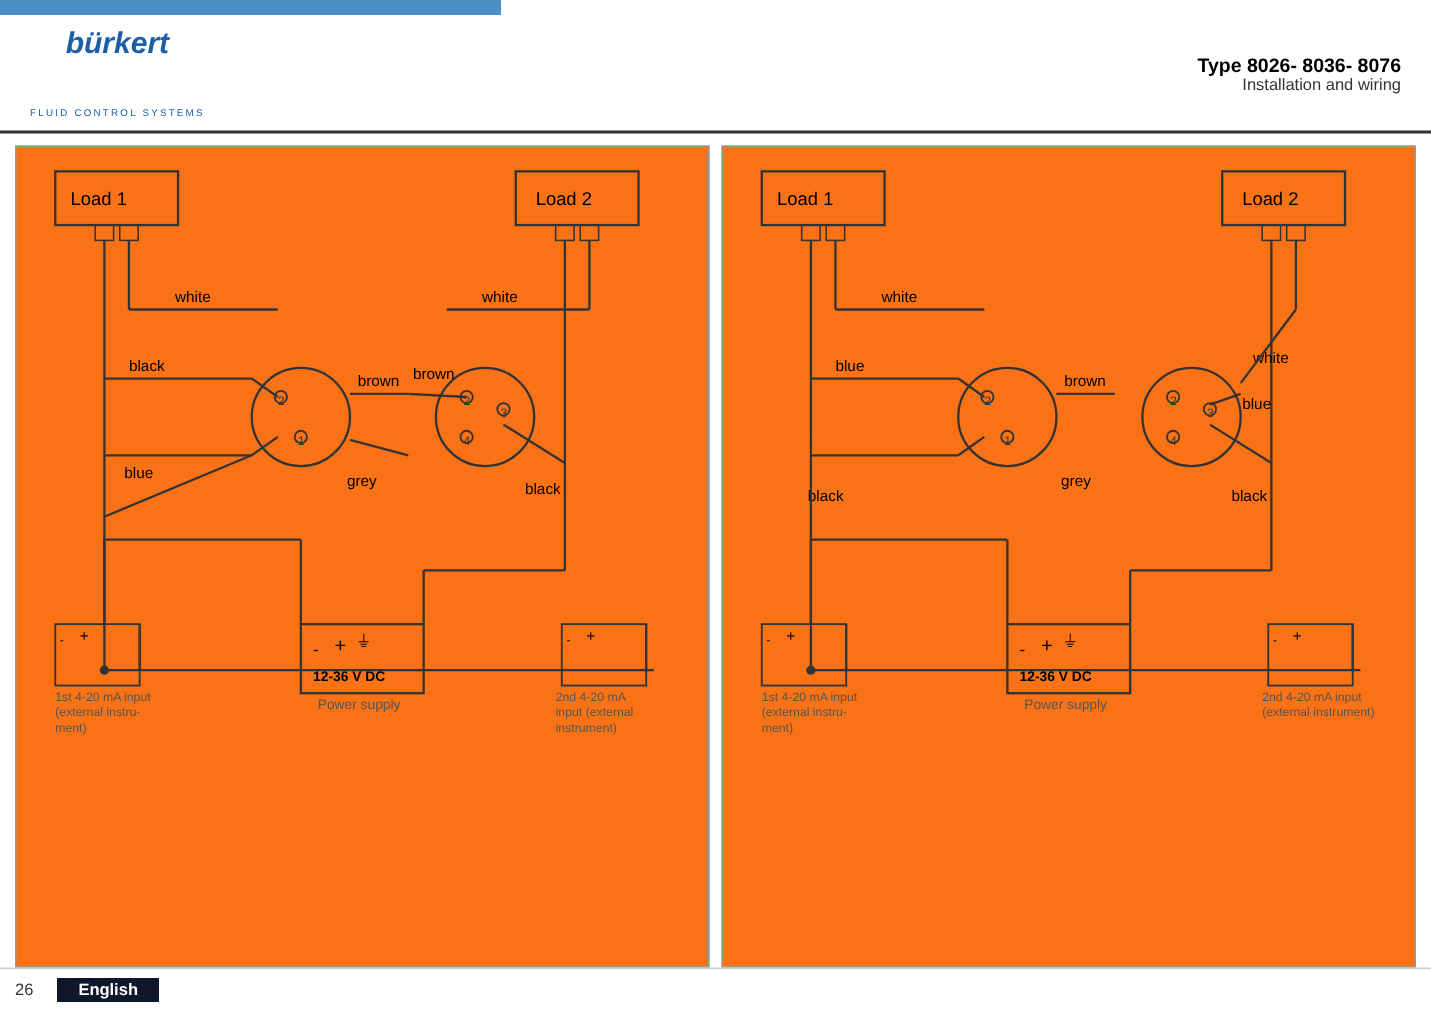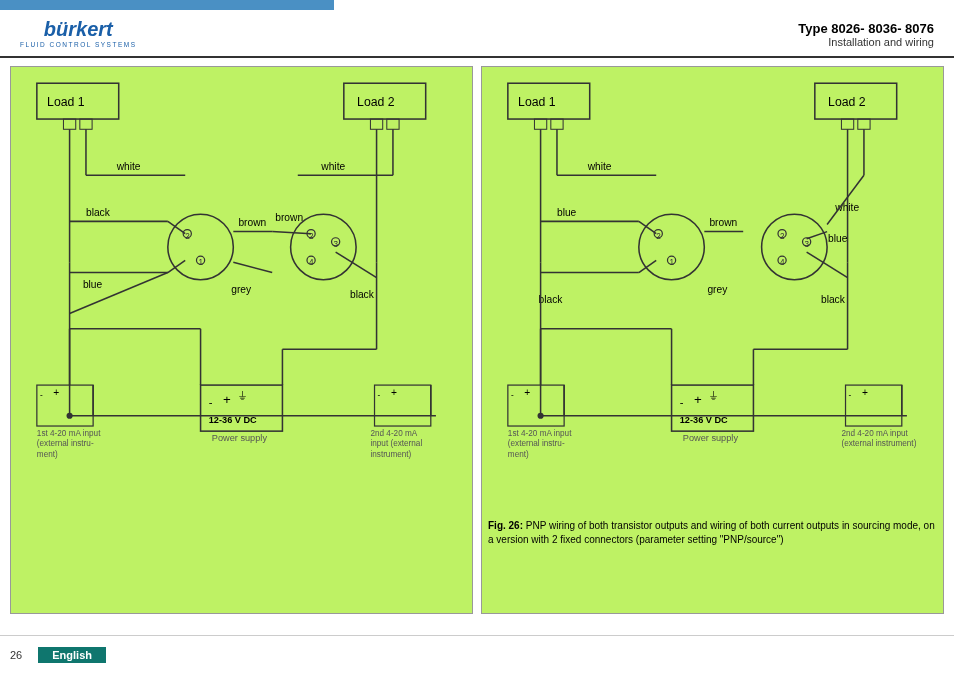--- a/index.html
+++ b/index.html
@@ -40,21 +40,21 @@
       padding: 8px 10px 4px 10px;
       gap: 8px;
       height: 560px;
     }
 
     
     .diagram-panel {
       flex: 1;
       border: 1px solid #999;
       position: relative;
-      background: #bef264;
+      background: #f97316;
       padding: 6px;
     }
 
     
     .diagram-svg {
       width: 100%;
       height: 440px;
     }
 
     
@@ -67,56 +67,57 @@
     .caption-bold {
       font-weight: bold;
     }
 
     
     .footer {
       position: absolute;
       bottom: 0;
       left: 0;
       right: 0;
-      height: 38px;
+      height: 28px;
       display: flex;
       align-items: center;
       padding: 0 10px;
       border-top: 1px solid #ccc;
       gap: 16px;
     }
     .footer-text {
       font-size: 9px;
       color: #333;
       flex: 1;
     }
     .footer-page {
       font-size: 11px;
       color: #333;
     }
     .footer-lang {
-      background: #0f766e;
+      background: #0f172a;
       color: #fff;
       padding: 2px 14px;
       font-size: 11px;
       font-weight: bold;
     }
 
     
     .logo-container {
       display: flex;
       flex-direction: column;
       align-items: center;
       margin-bottom: 2px;
     }
 
     .burkert-logo {
       display: flex;
       flex-direction: column;
       align-items: center;
+      gap: 31px;
     }
     .burkert-name {
       font-size: 20px;
       font-weight: bold;
       color: #1a5fa8;
       letter-spacing: 0;
       font-style: italic;
     }
     .burkert-tag {
       font-size: 6.5px;
@@ -337,24 +338,20 @@
       <line x1="342" y1="185" x2="342" y2="270" stroke="#333" stroke-width="1.5"></line>
       <line x1="342" y1="270" x2="250" y2="270" stroke="#333" stroke-width="1.5"></line>
       <line x1="250" y1="270" x2="250" y2="305" stroke="#333" stroke-width="1.5"></line>
 
       <circle cx="42" cy="335" r="3" fill="#333"></circle>
 
       <line x1="65" y1="305" x2="65" y2="335" stroke="#333" stroke-width="1.5"></line>
       <line x1="395" y1="305" x2="395" y2="335" stroke="#333" stroke-width="1.5"></line>
     </svg>
 
-    <div class="caption">
-      <span class="caption-bold">Fig. 26:</span>
-      <span>PNP wiring of both transistor outputs and wiring of both current outputs in sourcing mode, on a version with 2 fixed connectors (parameter setting "PNP/source")</span>
-    </div>
   </div>
 
 </div>
 
 <div class="footer">
   <span class="footer-page">26</span>
   <span class="footer-lang">English</span>
 </div>
 
 </body></html>

